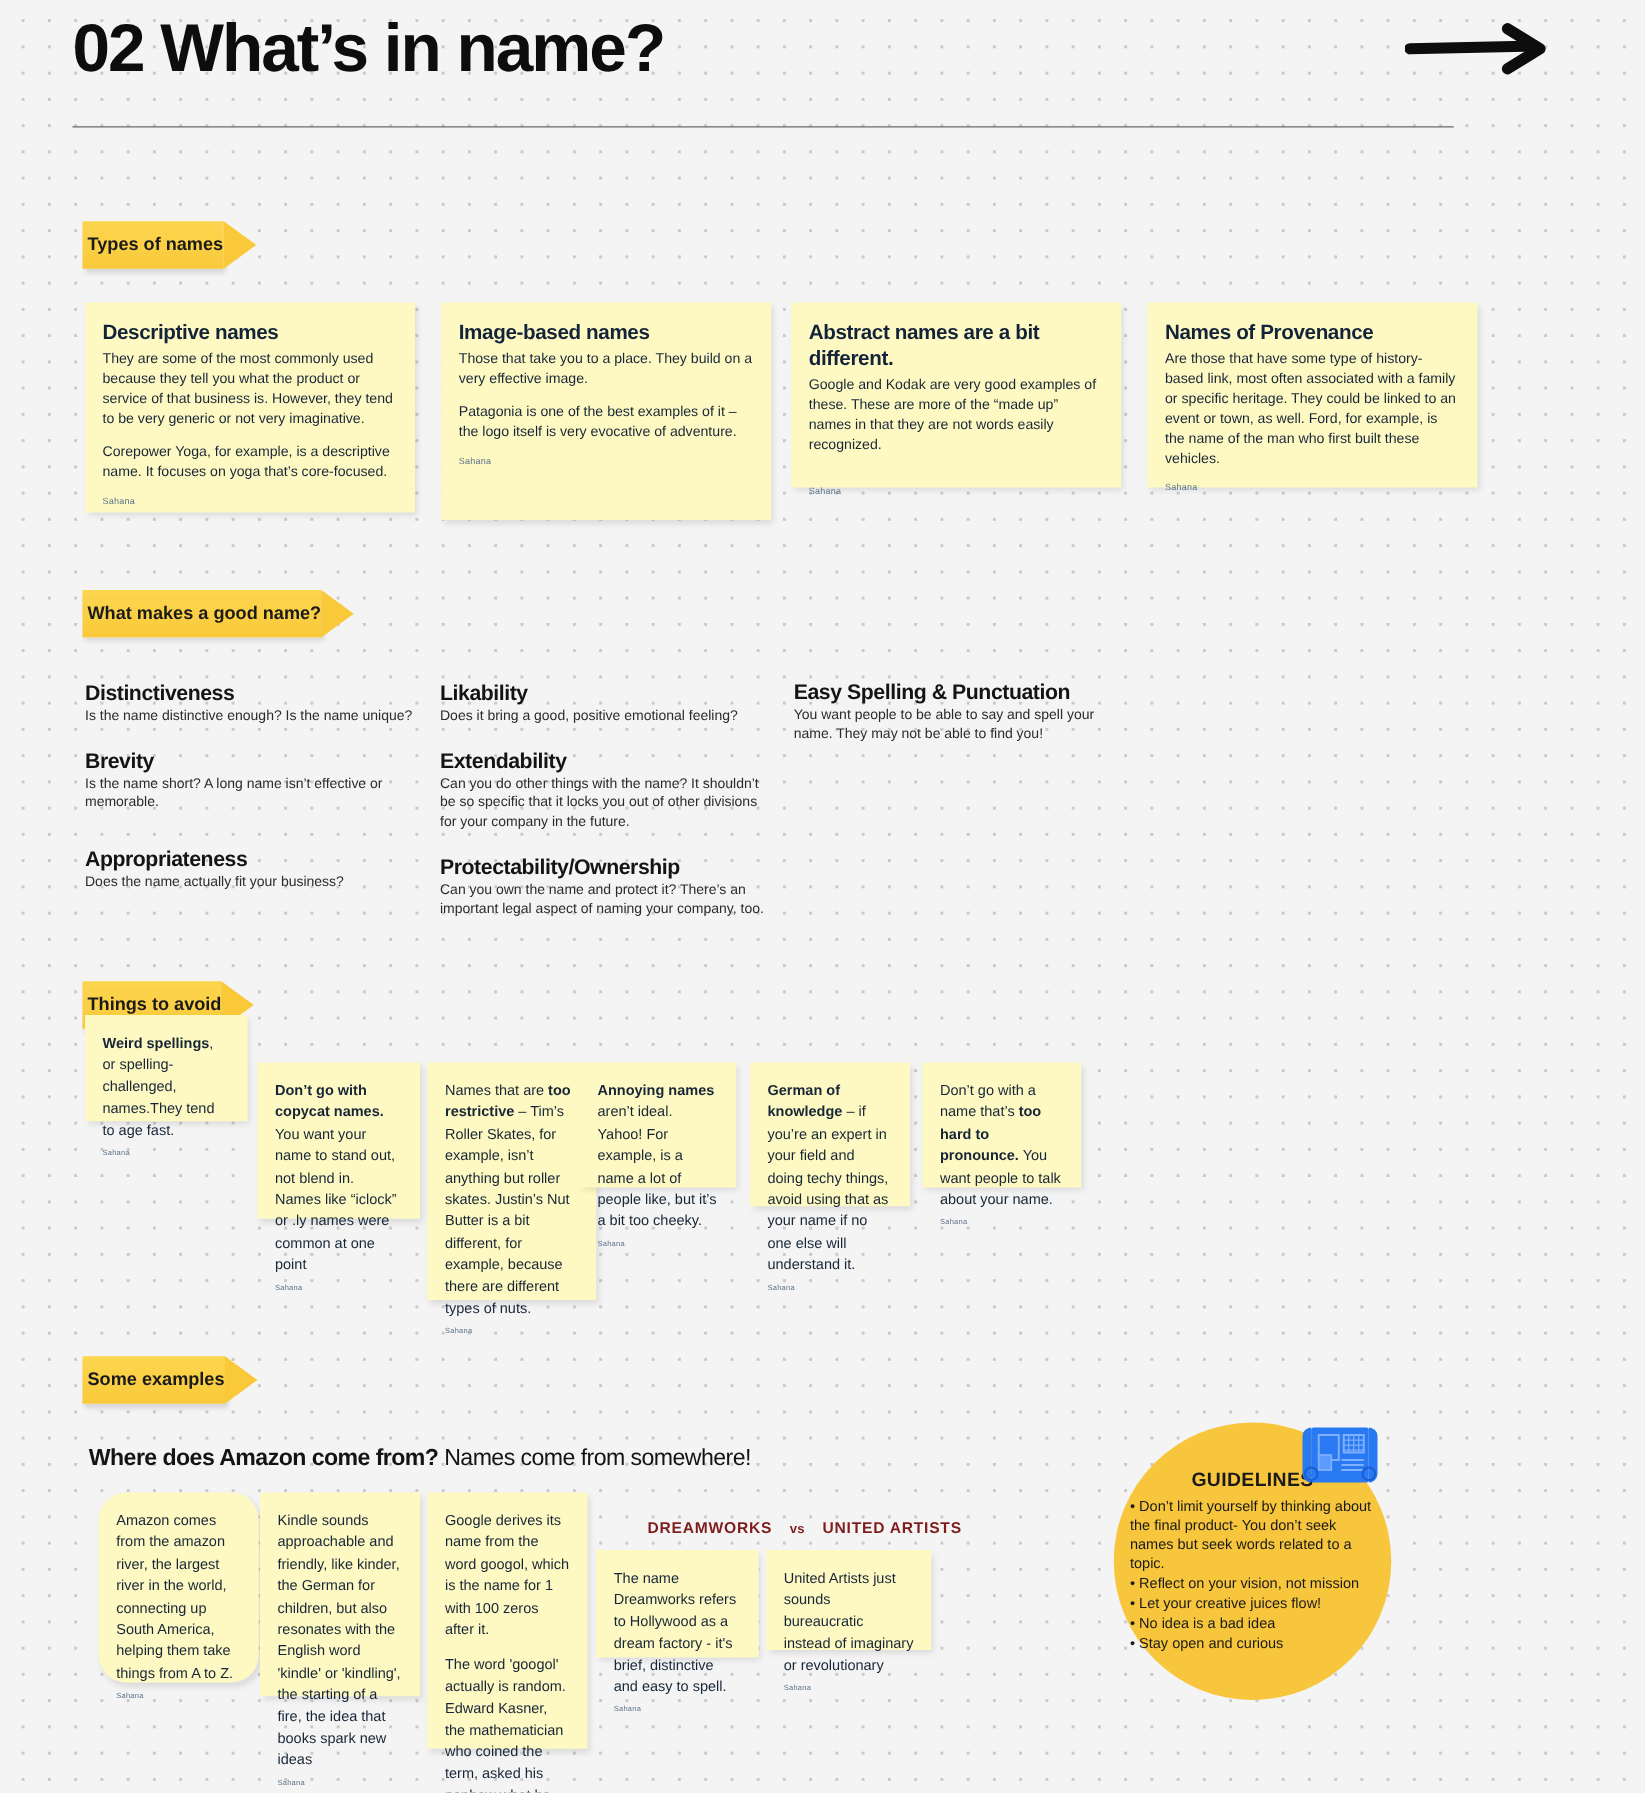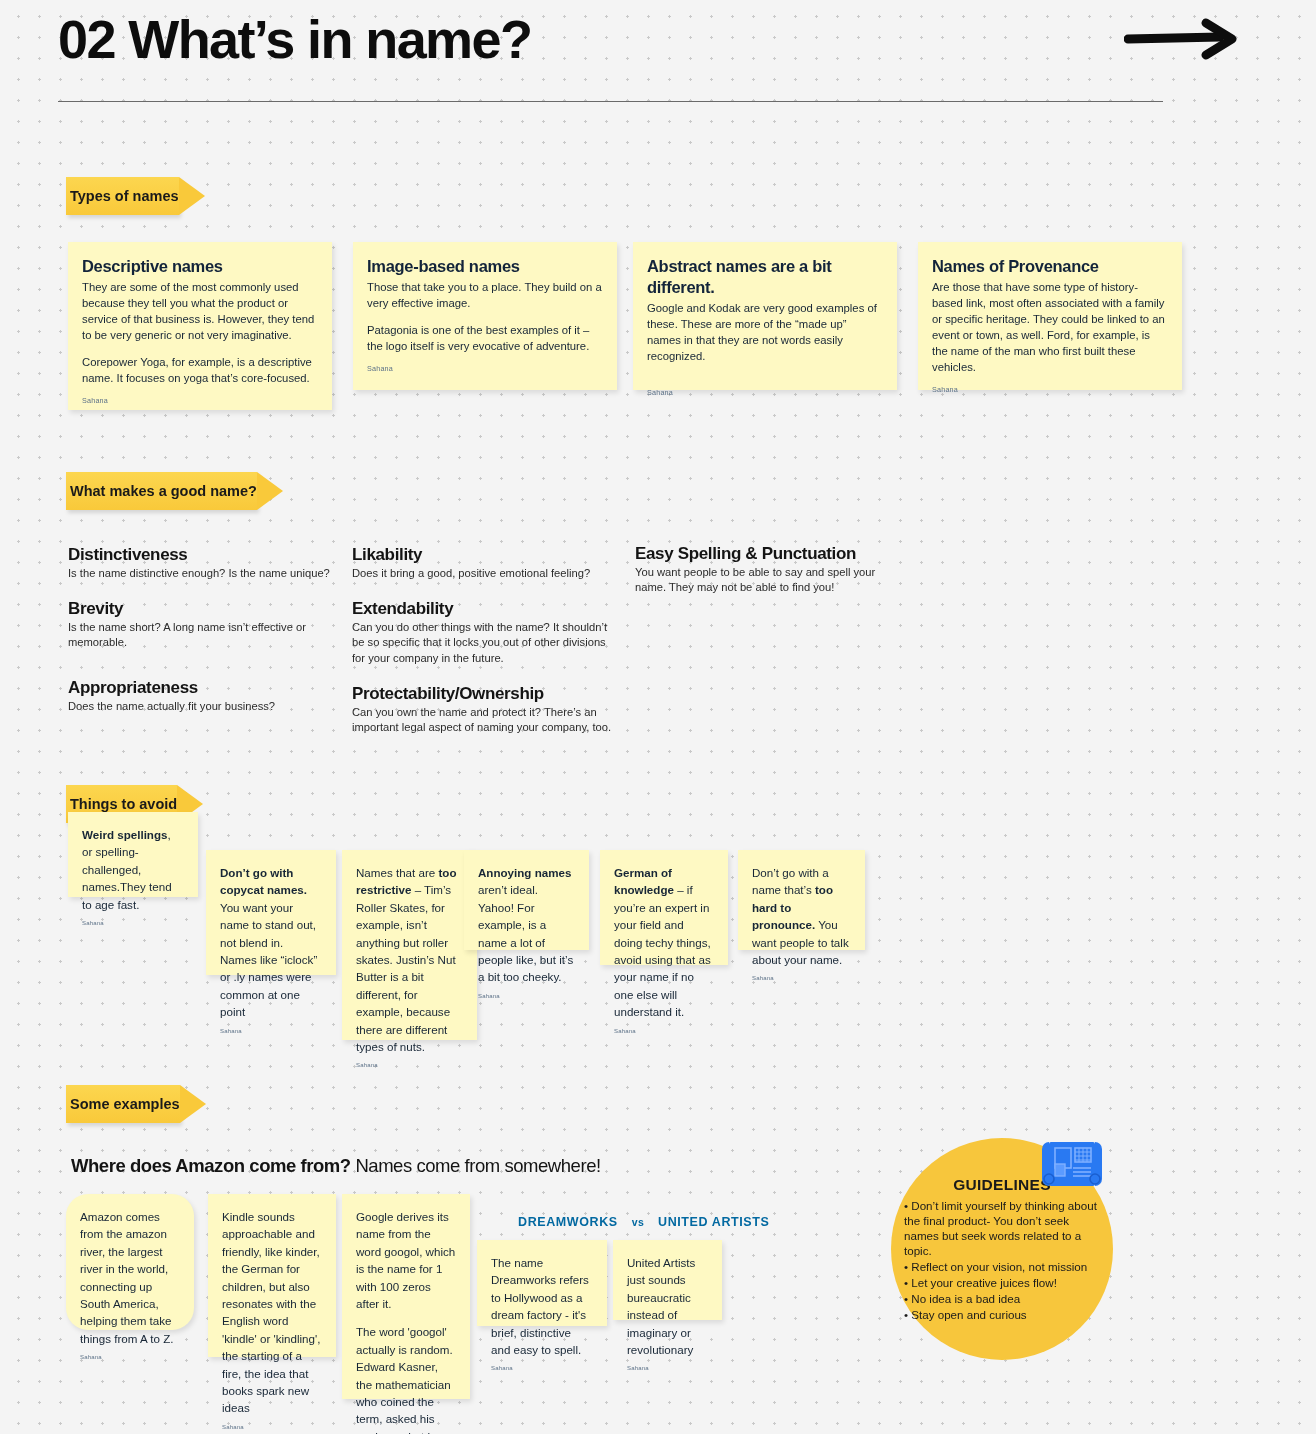--- a/index.html
+++ b/index.html
@@ -140,21 +140,21 @@
   .amazon-heading span { font-weight: 400; }
 
   
   .vs-row {
     position: absolute;
     left: 518px;
     top: 1215px;
     font-size: 12.5px;
     font-weight: 700;
     letter-spacing: 0.6px;
-    color: #0369a1;
+    color: #7f1d1d;
     display: flex;
     align-items: baseline;
     gap: 14px;
   }
   .vs-row .vs {
     font-size: 10.5px;
     font-weight: 700;
     letter-spacing: 0.3px;
   }
 
@@ -218,21 +218,21 @@
     <span>Types of names</span>
   </div>
 
   <div class="card" style="left:68px; top:242px; width:264px; height:168px;">
     <h3>Descriptive names</h3>
     <p>They are some of the most commonly used because they tell you what the product or service of that business is. However, they tend to be very generic or not very imaginative.</p>
     <p>Corepower Yoga, for example, is a descriptive name. It focuses on yoga that’s core-focused.</p>
     <div class="author">Sahana</div>
   </div>
 
-  <div class="card" style="left:353px; top:242px; width:264px; height:148px;">
+  <div class="card" style="left:353px; top:242px; width:264px; height:174px;">
     <h3>Image-based names</h3>
     <p>Those that take you to a place. They build on a very effective image.</p>
     <p>Patagonia is one of the best examples of it – the logo itself is very evocative of adventure.</p>
     <div class="author">Sahana</div>
   </div>
 
   <div class="card" style="left:633px; top:242px; width:264px; height:148px;">
     <h3>Abstract names are a bit different.</h3>
     <p>Google and Kodak are very good examples of these. These are more of the “made up” names in that they are not words easily recognized.</p>
     <div class="author" style="margin-top:24px;">Sahana</div>
@@ -314,21 +314,21 @@
   </div>
 
   <div class="flag" style="left:66px; top:1085px;">
     <span>Some examples</span>
   </div>
 
   <div class="amazon-heading">
     <b>Where does Amazon come from?</b><span> Names come from somewhere!</span>
   </div>
 
-  <div class="card small" style="left:66px; top:1194px; width:128px; height:136px;border-radius:22px;">
+  <div class="card small" style="left:79px; top:1194px; width:128px; height:152px;border-radius:22px;">
     <p>Amazon comes from the amazon river, the largest river in the world, connecting up South America, helping them take things from A to Z.</p>
     <div class="author">Sahana</div>
   </div>
 
   <div class="card small" style="left:208px; top:1194px; width:128px; height:163px;">
     <p>Kindle sounds approachable and friendly, like kinder, the German for children, but also resonates with the English word 'kindle' or 'kindling', the starting of a fire, the idea that books spark new ideas</p>
     <div class="author">Sahana</div>
   </div>
 
   <div class="card small" style="left:342px; top:1194px; width:128px; height:205px;">
@@ -341,21 +341,21 @@
     <span>DREAMWORKS</span>
     <span class="vs">vs</span>
     <span>UNITED ARTISTS</span>
   </div>
 
   <div class="card small" style="left:477px; top:1240px; width:130px; height:86px;">
     <p>The name Dreamworks refers to Hollywood as a dream factory - it's brief, distinctive and easy to spell.</p>
     <div class="author">Sahana</div>
   </div>
 
-  <div class="card small" style="left:613px; top:1240px; width:109px; height:80px;">
+  <div class="card small" style="left:613px; top:1240px; width:132px; height:80px;">
     <p>United Artists just sounds bureaucratic instead of imaginary or revolutionary</p>
     <div class="author">Sahana</div>
   </div>
 
   <div class="guidelines">
     <h3>GUIDELINES</h3>
     <ul>
       <li>Don’t limit yourself by thinking about the final product- You don’t seek names but seek words related to a topic.</li>
       <li>Reflect on your vision, not mission</li>
       <li>Let your creative juices flow!</li>

